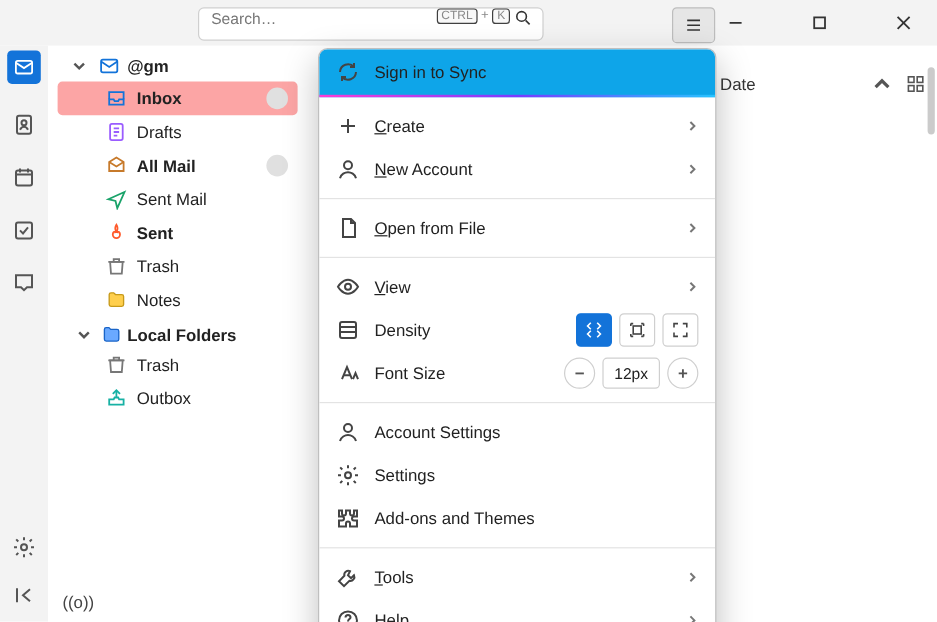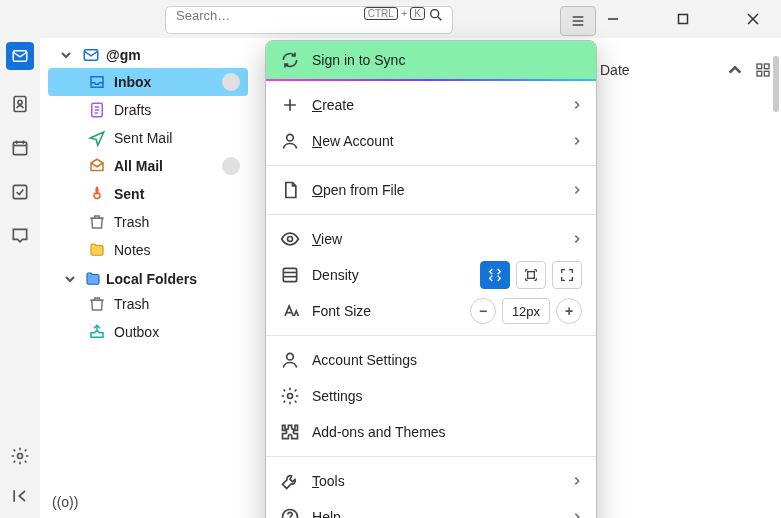--- a/index.html
+++ b/index.html
@@ -20,34 +20,34 @@
   .activitybar .bottom{margin-top:auto;margin-bottom:12px;display:flex;flex-direction:column;align-items:center;gap:20px}
   .act-icon{width:20px;height:20px;color:#444}
   .act-icon.primary{background:#1373d9;color:#fff;width:28px;height:28px;border-radius:4px;display:flex;align-items:center;justify-content:center;margin-top:-4px}
   .act-icon.primary svg{width:18px;height:18px}
   
   .folderpane{position:absolute;left:48px;top:42px;width:220px;bottom:0}
   .acct-row{display:flex;align-items:center;padding:4px 6px 4px 12px;font-weight:600}
   .tw{width:12px;height:12px;margin-right:4px;flex:none}
   .acct-icon{width:18px;height:18px;margin:0 6px;flex:none}
   .folder{display:flex;align-items:center;height:28px;padding-left:40px;border-radius:4px;margin-right:20px}
-  .folder.sel{background:#7dd3fc}
+  .folder.sel{background:#fca5a5}
   .folder .fi{width:18px;height:18px;margin-right:8px;flex:none}
   .folder .lbl{flex:1}
   .folder.bold .lbl{font-weight:700}
   .folder .cnt{margin-left:auto;margin-right:8px;width:18px;height:18px;border-radius:50%;background:#e0e0e0;color:#888;font-size:11px;display:flex;align-items:center;justify-content:center}
   .lf-hdr{display:flex;align-items:center;font-weight:700;padding:6px 0 2px 16px}
   .lf-hdr .tw{margin-right:6px}
   
   .colhdr{position:absolute;top:48px;left:600px;right:10px;height:30px;display:flex;align-items:flex-end;color:#333}
   .colhdr .sorticon, .colhdr .cfgicon{margin-left:auto;width:16px;height:16px}
   .colhdr .cfgicon{margin-left:12px}
   
   .menu{position:absolute;top:40px;left:265px;width:330px;border:1px solid #bfbfbf;border-radius:8px;background:#fff;box-shadow:0 10px 28px rgba(0,0,0,.25);overflow:hidden}
-  .menu .hdr{display:flex;align-items:center;height:38px;padding:0 14px;background:#86efac;border-bottom:2px solid transparent;border-image:linear-gradient(90deg,#ff3bd4,#7a3bff,#26c5ff) 1}
+  .menu .hdr{display:flex;align-items:center;height:38px;padding:0 14px;background:#0ea5e9;border-bottom:2px solid transparent;border-image:linear-gradient(90deg,#ff3bd4,#7a3bff,#26c5ff) 1}
   .menu .sec{padding:6px 0}
   .menu .sep{height:1px;background:#e3e3e3;margin:0}
   .mi{display:flex;align-items:center;height:36px;padding:0 14px;cursor:default}
   .mi .ico{width:20px;height:20px;margin-right:12px;flex:none;color:#444;display:flex;align-items:center;justify-content:center}
   .mi .lbl{flex:1;white-space:nowrap}
   .mi .lbl u{text-decoration:underline}
   .mi .chev, .mi .accel{margin-left:auto;color:#666;font-size:13px}
   .mi .chev svg{width:10px;height:10px}
   .density-row, .font-row{display:flex;align-items:center;height:36px;padding:0 14px}
   .density-row .ico, .font-row .ico{width:20px;height:20px;margin-right:12px;flex:none;color:#444}
@@ -164,33 +164,33 @@
   </div>
   <div class="folder">
     <svg class="fi" viewBox="0 0 24 24" fill="none" stroke="#9a5cff" stroke-width="2">
         <rect x="5" y="3" width="14" height="18" rx="2"></rect>
         <line x1="9" y1="8" x2="15" y2="8"></line>
         <line x1="9" y1="12" x2="15" y2="12"></line>
         <line x1="9" y1="16" x2="13" y2="16"></line>
       </svg>
     <span class="lbl">Drafts</span>
   </div>
-  <div class="folder">
-    <svg class="fi" viewBox="0 0 24 24" fill="none" stroke="#1aa36a" stroke-width="2">
-        <path d="M3 12l18-8-8 18-2-8z"></path>
-      </svg>
-    <span class="lbl">Sent Mail</span>
-  </div>
   <div class="folder bold">
     <svg class="fi" viewBox="0 0 24 24" fill="none" stroke="#c77a2b" stroke-width="2">
         <path d="M4 8l8-5 8 5v10H4z"></path>
         <polyline points="4,8 12,13 20,8"></polyline>
       </svg>
     <span class="lbl">All Mail</span>
     <span class="cnt"></span>
+  </div>
+  <div class="folder">
+    <svg class="fi" viewBox="0 0 24 24" fill="none" stroke="#1aa36a" stroke-width="2">
+        <path d="M3 12l18-8-8 18-2-8z"></path>
+      </svg>
+    <span class="lbl">Sent Mail</span>
   </div>
   <div class="folder bold">
     <svg class="fi" viewBox="0 0 24 24" fill="none" stroke="#ff5a2b" stroke-width="2">
         <path d="M12 3c2 3 2 5 0 8 3-1 4 1 4 3a4 4 0 01-8 0c0-2 1-4 4-3-2-3-2-5 0-8z"></path>
       </svg>
     <span class="lbl">Sent</span>
   </div>
   <div class="folder">
     <svg class="fi" viewBox="0 0 24 24" fill="none" stroke="#777" stroke-width="2">
         <path d="M5 7h14l-1 13H6z"></path>

